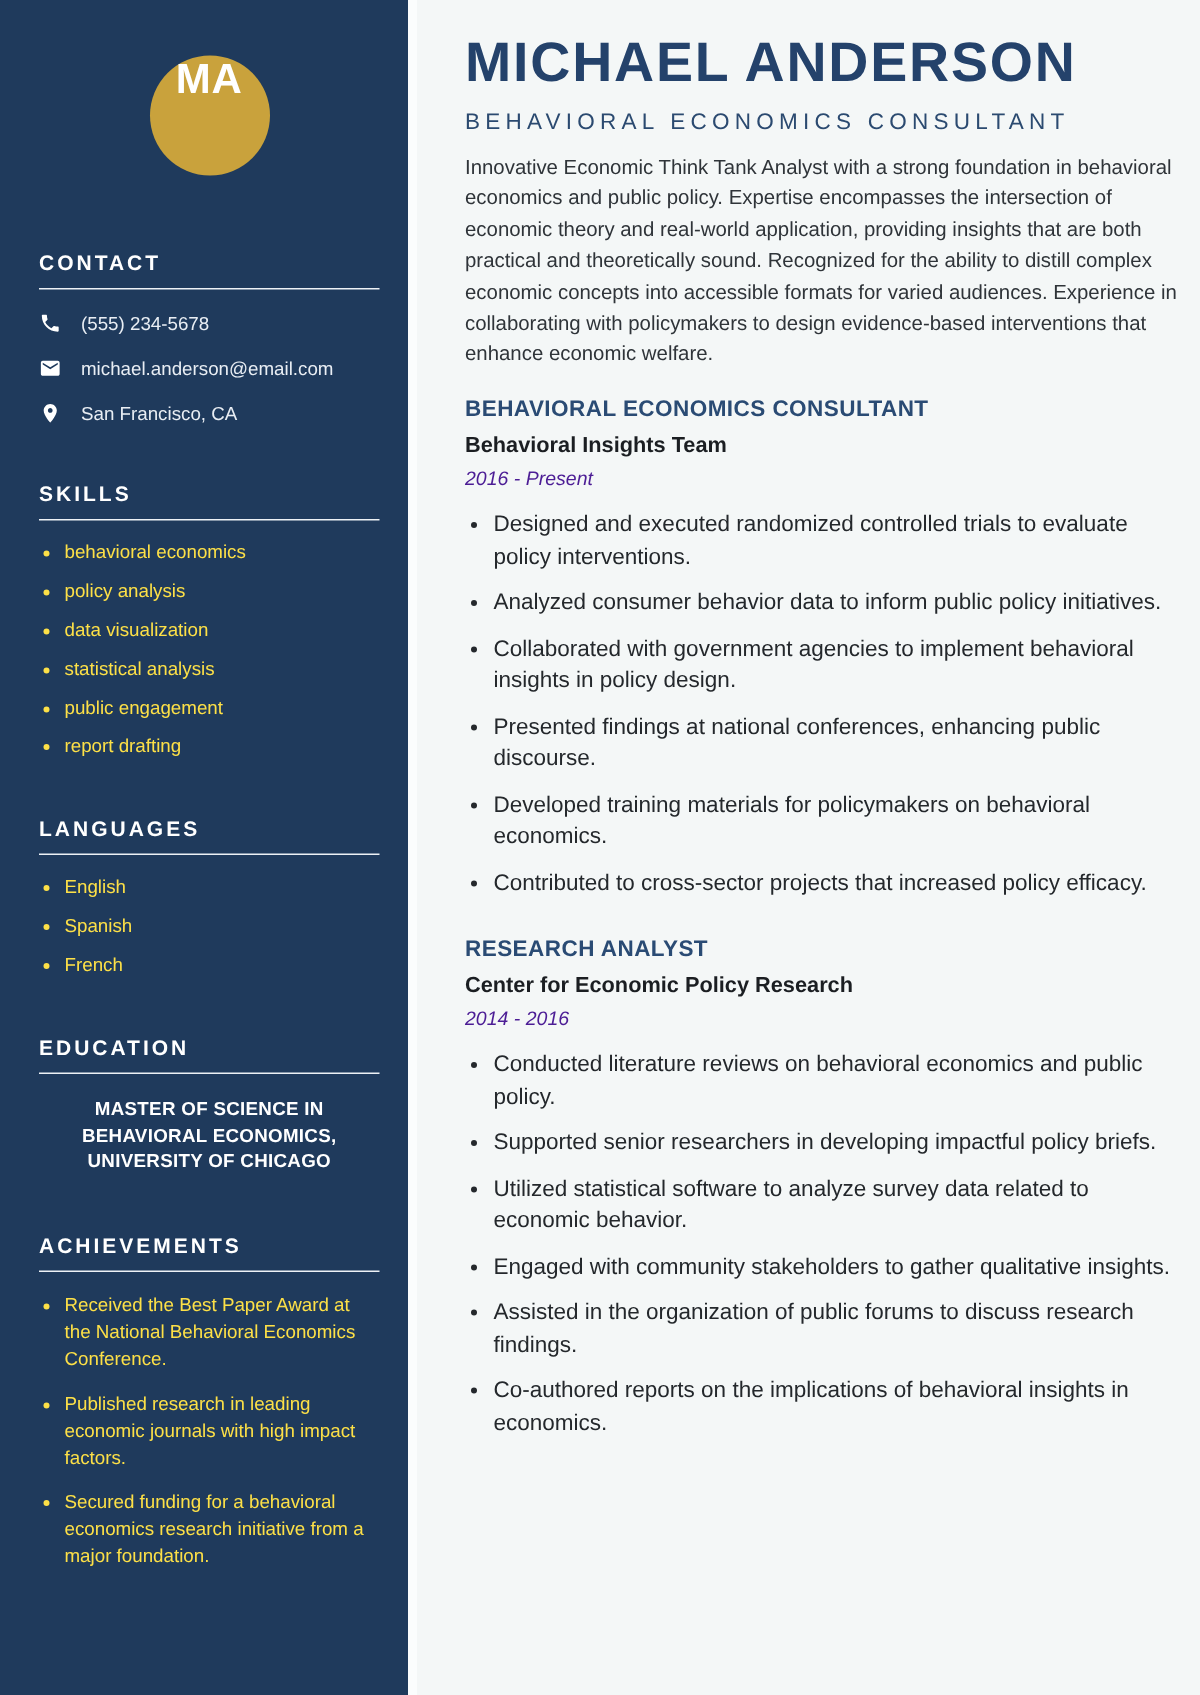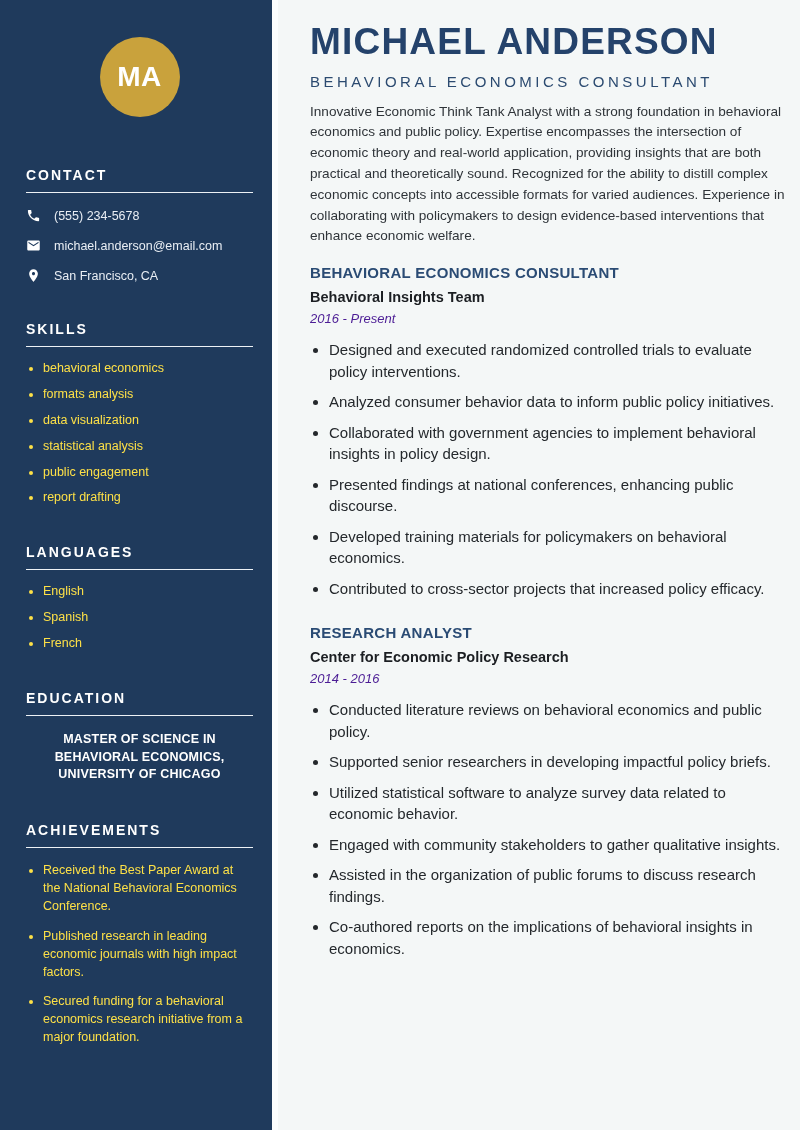--- a/index.html
+++ b/index.html
@@ -16,21 +16,21 @@
     width: 278px; min-width: 278px; height: 1130px;
     background: #1F3A5C;
     color: #E9EEF4;
     padding: 37px 19px 30px 26px;
     border-right: 6px solid #FBFDFD;
   }
   .avatar {
     width: 80px; height: 80px; border-radius: 50%;
     background: #C9A23C;
     color: #FFFFFF;
-    display: flex; align-items: center; justify-content: center;
+    display: flex; align-items: flex-start; justify-content: center;
     font-size: 28px; font-weight: 700; letter-spacing: 0.5px;
     margin: 0 auto;
   }
   .side-section { margin-top: 38px; }
   .side-section.first { margin-top: 50px; }
   .side-heading {
     margin: 0;
     font-size: 14px; font-weight: 700; color: #FFFFFF;
     letter-spacing: 2px;
     padding-bottom: 9px;
@@ -140,21 +140,21 @@
           </svg>
       </span>
       <span>San Francisco, CA</span>
     </div>
   </section>
 
   <section class="side-section">
     <h2 class="side-heading">SKILLS</h2>
     <ul class="side-list">
         <li>behavioral economics</li>
-        <li>formats analysis</li>
+        <li>policy analysis</li>
         <li>data visualization</li>
         <li>statistical analysis</li>
         <li>public engagement</li>
         <li>report drafting</li>
       </ul>
   </section>
 
   <section class="side-section">
     <h2 class="side-heading">LANGUAGES</h2>
     <ul class="side-list">

